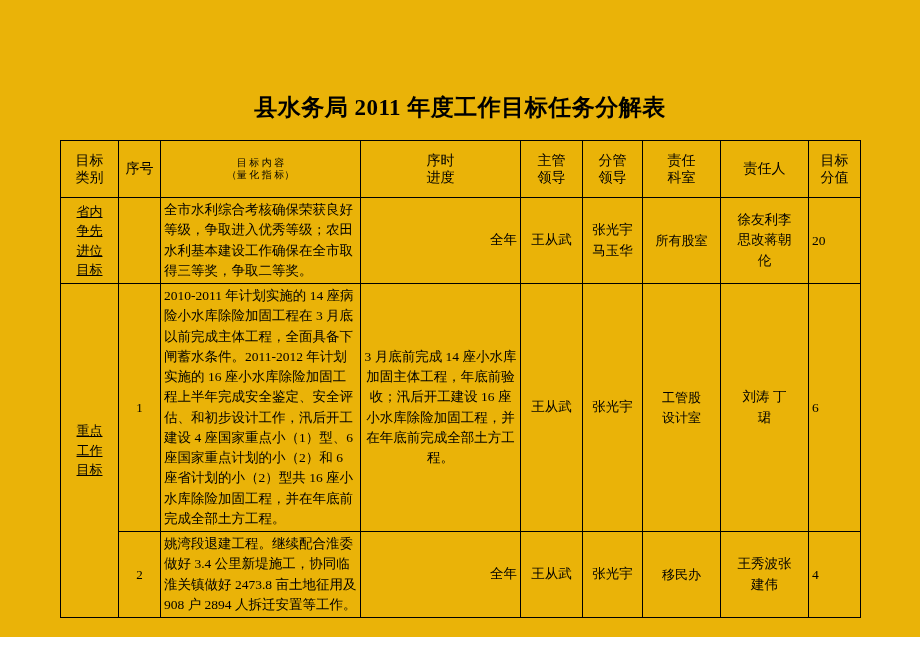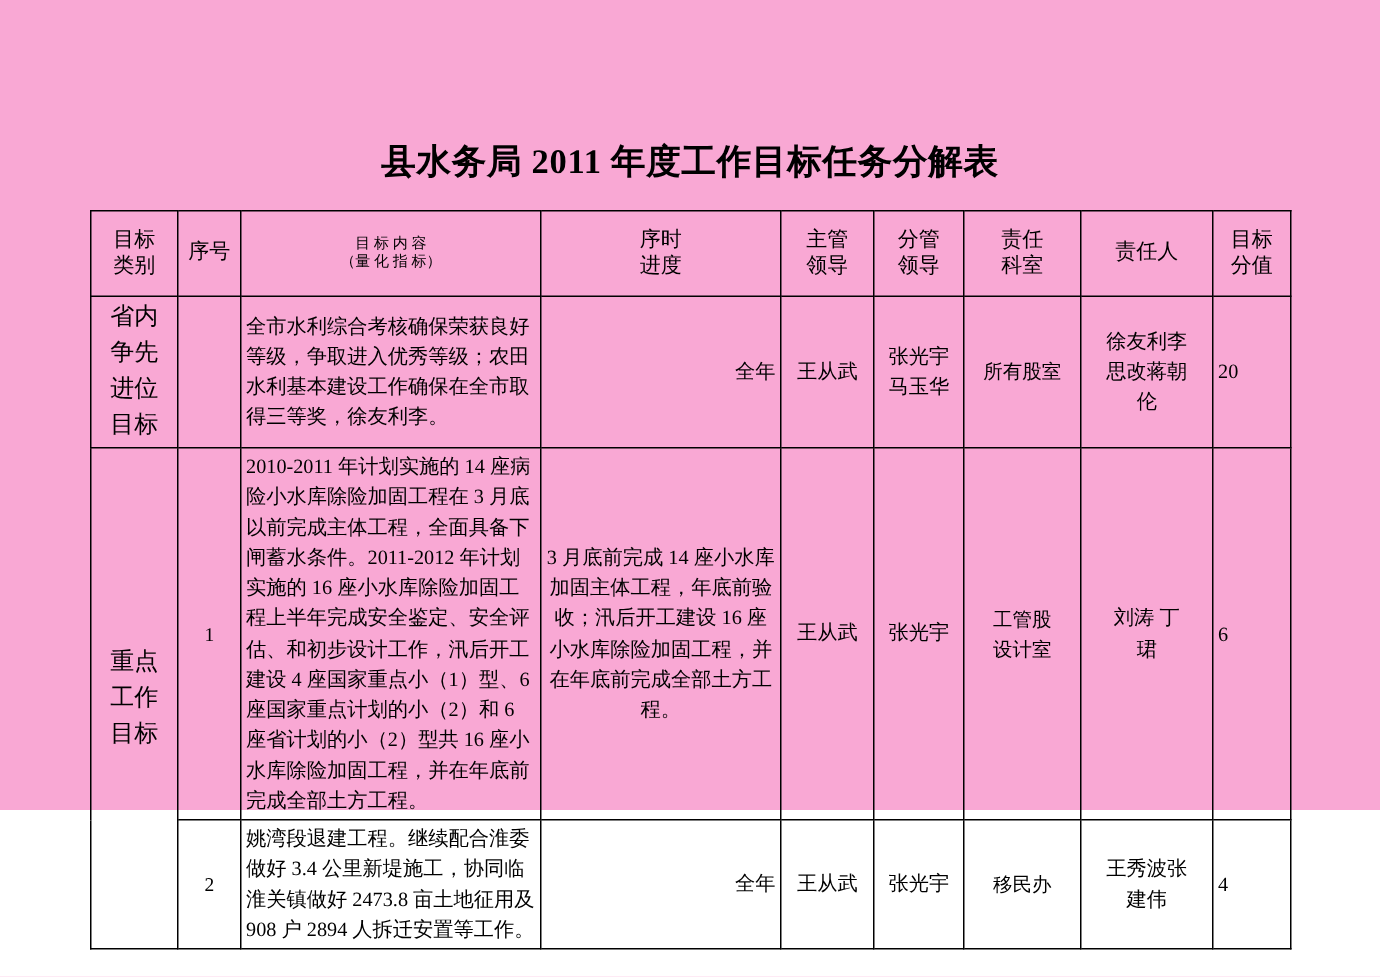--- a/index.html
+++ b/index.html
@@ -10,22 +10,22 @@
   body {
     width: 920px;
     height: 651px;
     font-family: "Liberation Serif", "DejaVu Serif", serif;
     color: #000000;
     overflow: hidden;
   }
   .page {
     position: relative;
     width: 920px;
-    height: 540px;
-    background: #f9a8d4;
+    height: 637px;
+    background: #eab308;
     box-sizing: border-box;
   }
   .doc-title {
     position: absolute;
     top: 92px;
     left: 0;
     width: 920px;
     text-align: center;
     font-size: 23px;
     font-weight: bold;
@@ -68,22 +68,23 @@
     height: 52px;
     line-height: 1.25;
   }
   thead td.wide-spaced {
     font-size: 10px;
   }
 
   td.cat {
     text-align: center;
     font-weight: bold;
-    font-size: 16px;
-    line-height: 1.5;
+    font-size: 13px;
+    line-height: 1.5;
+    text-decoration: underline;
   }
   td.seq {
     text-align: center;
     font-size: 13px;
   }
   td.content {
     text-align: left;
     font-size: 13.5px;
     line-height: 1.5;
     letter-spacing: 0px;
@@ -153,21 +154,21 @@
         </tr>
       </thead>
       <tbody>
 
         <tr style="height:74px;">
           <td class="cat nowrap-break">省内
 争先
 进位
 目标</td>
           <td class="seq"></td>
-          <td class="content">全市水利综合考核确保荣获良好等级，争取进入优秀等级；农田水利基本建设工作确保在全市取得三等奖，徐友利李。</td>
+          <td class="content">全市水利综合考核确保荣获良好等级，争取进入优秀等级；农田水利基本建设工作确保在全市取得三等奖，争取二等奖。</td>
           <td class="schedule center">全年</td>
           <td class="person">王从武</td>
           <td class="person nowrap-break">张光宇
 马玉华</td>
           <td class="office">所有股室</td>
           <td class="person nowrap-break">徐友利李
 思改蒋朝
 伦</td>
           <td class="score">20</td>
         </tr>

